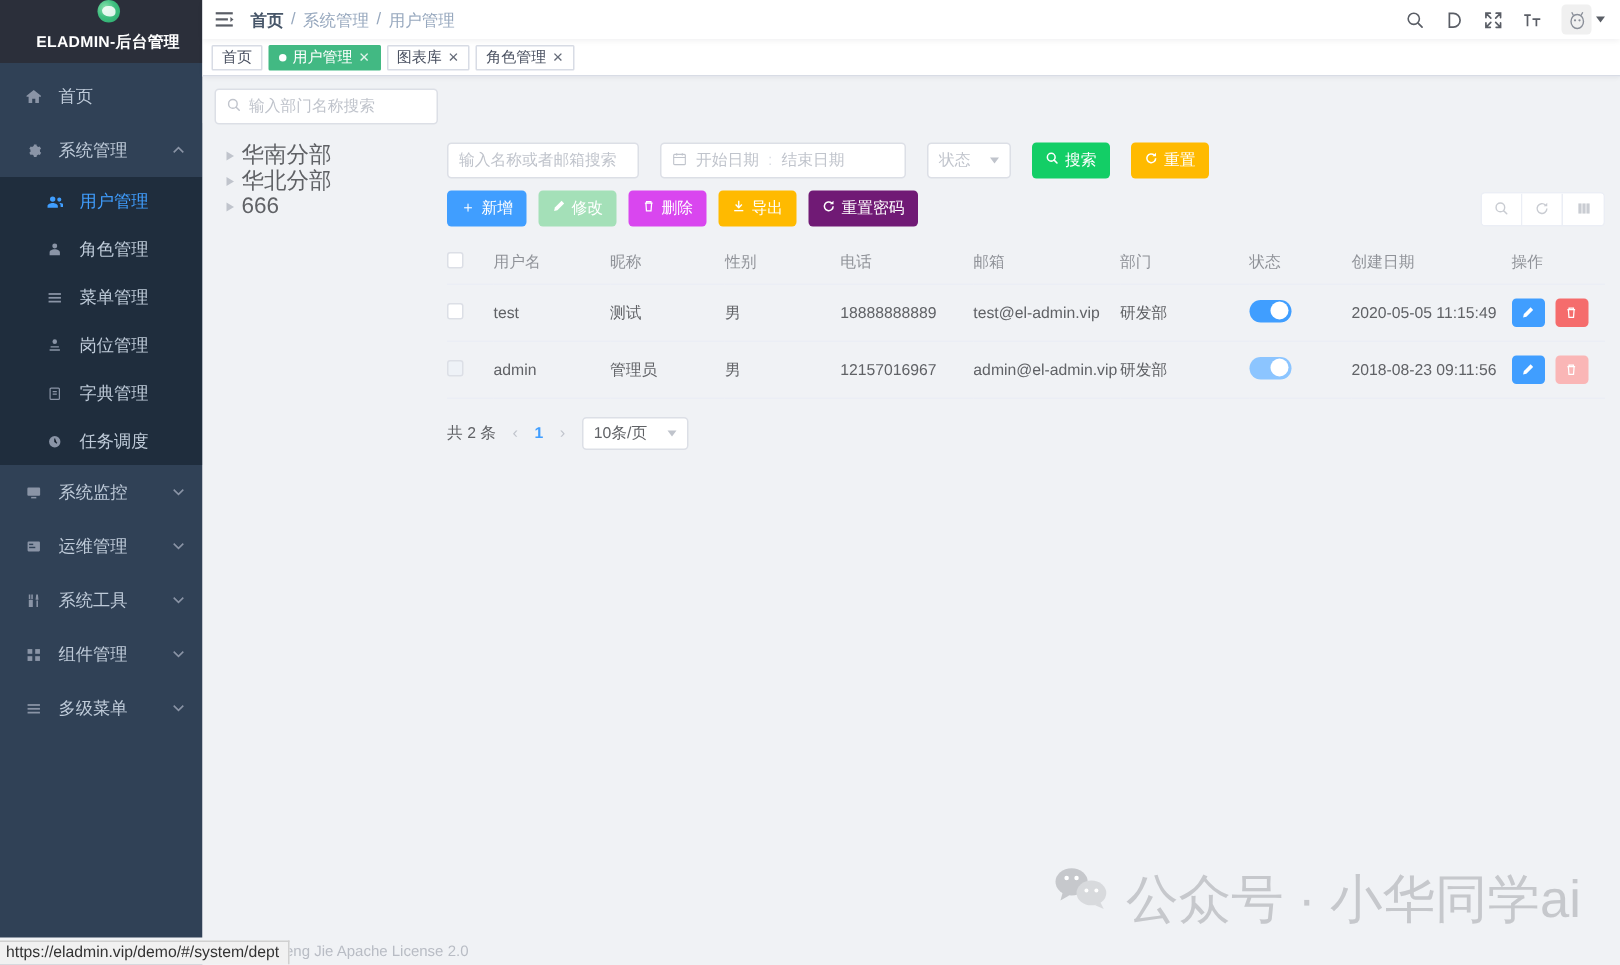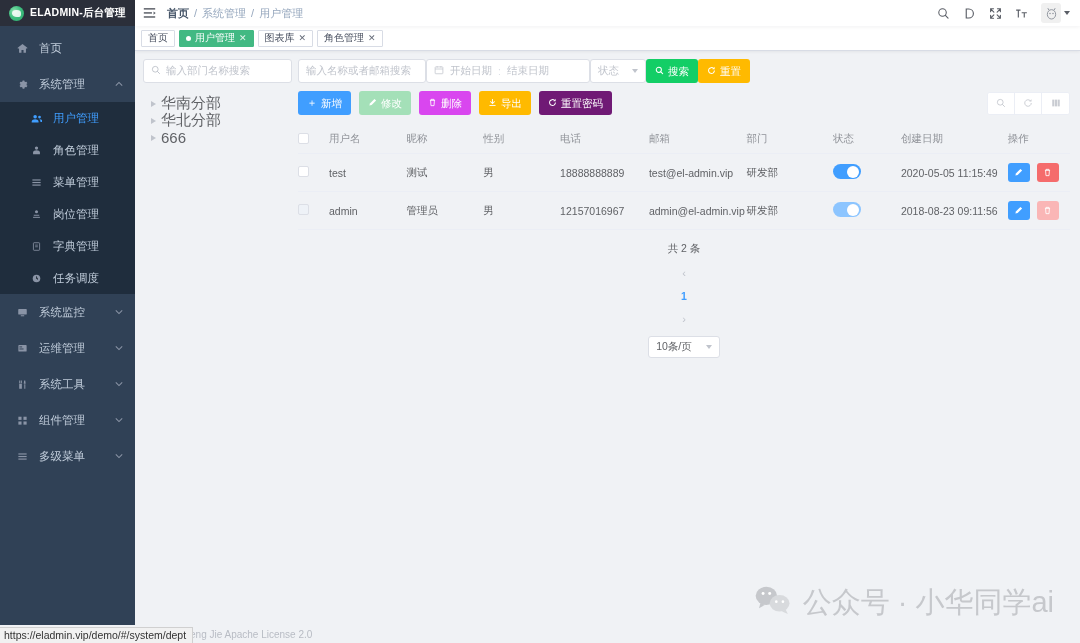--- a/index.html
+++ b/index.html
@@ -14,23 +14,24 @@
 
   
   .sidebar {
     width: 135px; height: 643px;
     background: #304156;
     flex: 0 0 135px;
     overflow: hidden;
     position: relative;
   }
   .logo-box {
-    height: 26px; display: flex; align-items: center;
+    height: 42px; display: flex; align-items: center;
     padding-left: 9px; gap: 6px;
     background: #2b2f3a;
+    flex-direction: column;
   }
   .logo-circle {
     width: 15px; height: 15px; border-radius: 50%;
     background: radial-gradient(circle at 35% 35%, #8fe3b0 0%, #3fbf7f 45%, #2aa86c 100%);
     flex: 0 0 15px; position: relative;
   }
   .logo-circle::after {
     content: ""; position: absolute; left: 3px; top: 4px;
     width: 9px; height: 7px; border-radius: 50% 50% 40% 60%;
     background: #ffffff; opacity: .85;
@@ -112,21 +113,21 @@
   }
   .tree { margin-top: 12px; padding-left: 8px; }
   .tree-node {
     height: 17px; display: flex; align-items: center; gap: 5px;
     font-size: 15px; color: #606266; cursor: pointer;
   }
   .tree-caret { width:0;height:0;border-top:3.5px solid transparent;border-bottom:3.5px solid transparent;border-left:5px solid #c0c4cc; }
 
   .table-pane { flex: 1; min-width: 0; }
 
-  .filter-row { display: flex; align-items: center; gap: 0; }
+  .filter-row { display: flex; align-items: center; gap: 14px; margin-top: 36px; }
   .el-input {
     height: 24px; border: 1px solid #dcdfe6; border-radius: 3px; background: #fff;
     display: flex; align-items: center; padding: 0 7px; gap: 5px;
     color: #c0c4cc; font-size: 10.5px;
   }
   .el-input.w-name { width: 128px; }
   .el-input.w-date { width: 164px; gap: 6px; }
   .el-input.w-status { width: 56px; justify-content: space-between; }
   .date-sep { color: #dcdfe6; }
   .chev { width:0;height:0;border-left:3.5px solid transparent;border-right:3.5px solid transparent;border-top:4px solid #c0c4cc; }
@@ -183,33 +184,33 @@
   .op-btn {
     width: 22px; height: 19px; border-radius: 3px; display: inline-flex;
     align-items: center; justify-content: center; cursor: pointer; margin-right: 4px;
     color: #fff; font-size: 10px;
   }
   .op-edit { background: #409EFF; }
   .op-del { background: #f56c6c; }
   .op-del.disabled { background: #fab6b6; }
 
   
-  .pager { display: flex; align-items: center; gap: 11px; margin-top: 12px; font-size: 10.5px; color: #606266; flex-direction: column; }
+  .pager { display: flex; align-items: center; gap: 11px; margin-top: 12px; font-size: 10.5px; color: #606266; }
   .pg-arrow { color: #c0c4cc; cursor: pointer; font-size: 11px; }
   .pg-num { color: #409EFF; font-weight: bold; cursor: pointer; }
   .pg-size {
     height: 22px; border: 1px solid #dcdfe6; border-radius: 3px; background: #fff;
     display: inline-flex; align-items: center; gap: 14px; padding: 0 7px; color: #606266;
   }
 
   
   .watermark {
     position: absolute; right: 26px; bottom: 20px;
-    display: flex; align-items: center; gap: 11px;
-    color: #c6c8cc; font-size: 29px; pointer-events: none;
+    display: flex; gap: 11px;
+    color: #c6c8cc; font-size: 35px; pointer-events: none;
   }
   .wechat-ico { display: block; }
 
   
   .footer {
     position: absolute; left: 0; bottom: 0; width: 100%; height: 18px;
     display: flex; align-items: center; padding-left: 170px;
     color: #b8bcc4; font-size: 10px; background: #f0f2f5;
   }
   .status-url {

